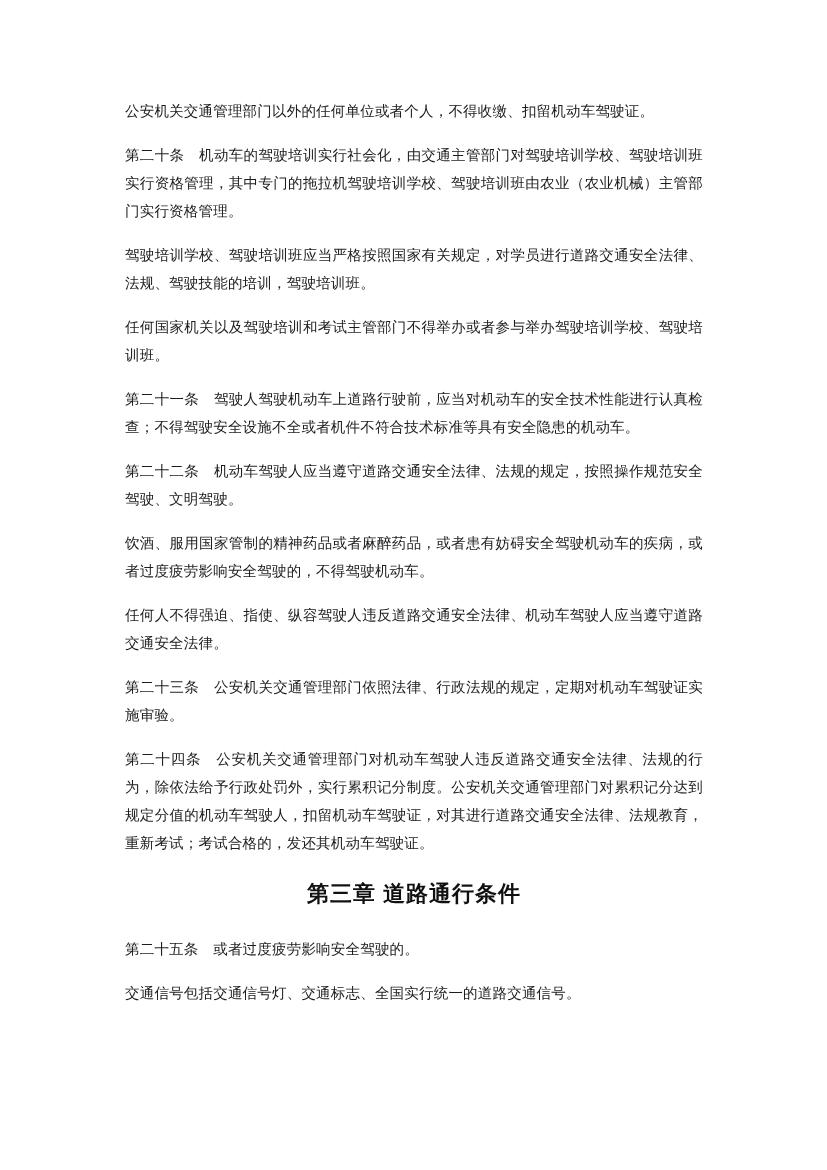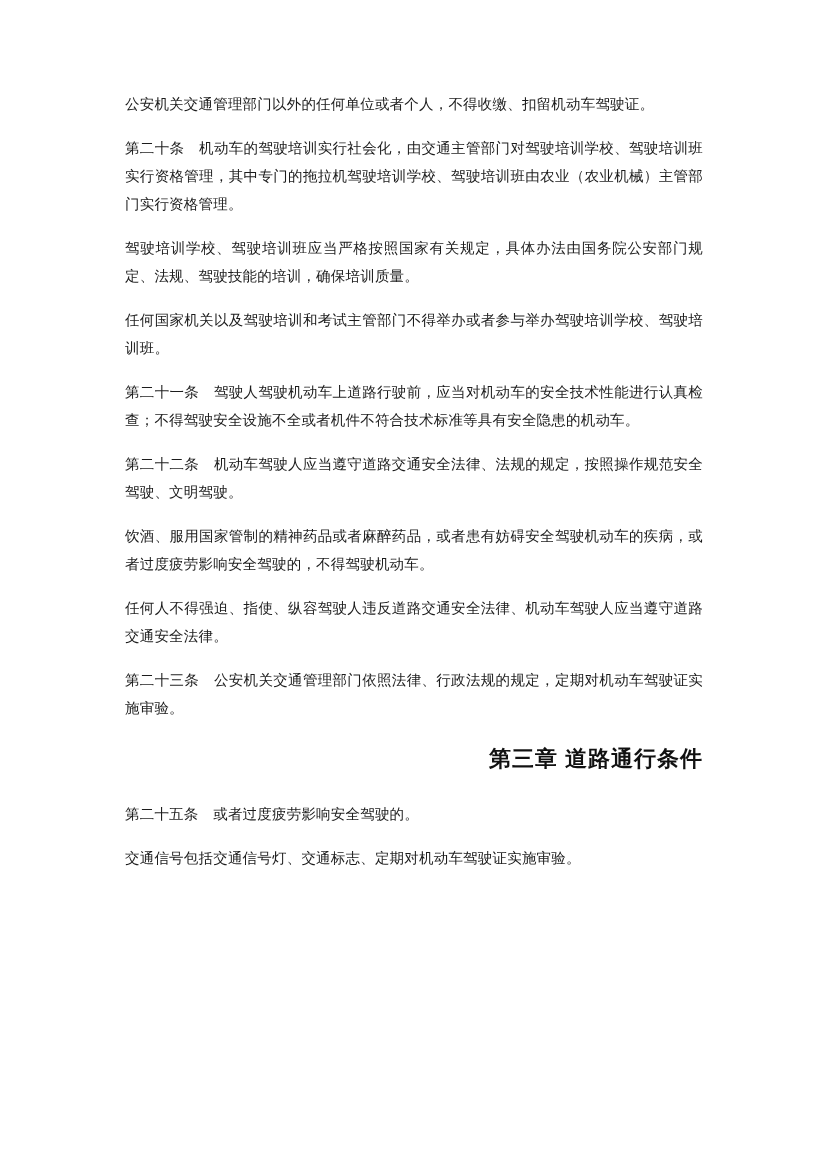--- a/index.html
+++ b/index.html
@@ -14,57 +14,58 @@
     height: 1170px;
     background: #ffffff;
     overflow: hidden;
     margin: 0 auto;
     font-family: "Liberation Serif", "DejaVu Serif", serif;
   }
 
   .document-body {
     position: absolute;
     left: 125px;
-    top: 90px;
+    top: 97px;
     width: 578px;
     color: #1c1c1c;
   }
 
   .body-paragraph {
     font-size: 14.5px;
     line-height: 28px;
     margin: 0 0 16px 0;
     text-align: justify;
     text-justify: inter-ideograph;
     letter-spacing: 0.2px;
     color: #1c1c1c;
   }
 
   .chapter-heading {
     font-family: "Liberation Sans", "DejaVu Sans", sans-serif;
     font-size: 22px;
     font-weight: 700;
-    text-align: right;
+    text-align: center;
     color: #111111;
     margin: 22px 0 26px 0;
     line-height: 30px;
     letter-spacing: 1px;
   }
 </style>
 </head>
 <body>
 
 <div class="page">
   <div class="document-body">
       <p class="body-paragraph">公安机关交通管理部门以外的任何单位或者个人，不得收缴、扣留机动车驾驶证。</p>
       <p class="body-paragraph">第二十条　机动车的驾驶培训实行社会化，由交通主管部门对驾驶培训学校、驾驶培训班实行资格管理，其中专门的拖拉机驾驶培训学校、驾驶培训班由农业（农业机械）主管部门实行资格管理。</p>
-      <p class="body-paragraph">驾驶培训学校、驾驶培训班应当严格按照国家有关规定，具体办法由国务院公安部门规定、法规、驾驶技能的培训，确保培训质量。</p>
+      <p class="body-paragraph">驾驶培训学校、驾驶培训班应当严格按照国家有关规定，对学员进行道路交通安全法律、法规、驾驶技能的培训，驾驶培训班。</p>
       <p class="body-paragraph">任何国家机关以及驾驶培训和考试主管部门不得举办或者参与举办驾驶培训学校、驾驶培训班。</p>
       <p class="body-paragraph">第二十一条　驾驶人驾驶机动车上道路行驶前，应当对机动车的安全技术性能进行认真检查；不得驾驶安全设施不全或者机件不符合技术标准等具有安全隐患的机动车。</p>
       <p class="body-paragraph">第二十二条　机动车驾驶人应当遵守道路交通安全法律、法规的规定，按照操作规范安全驾驶、文明驾驶。</p>
       <p class="body-paragraph">饮酒、服用国家管制的精神药品或者麻醉药品，或者患有妨碍安全驾驶机动车的疾病，或者过度疲劳影响安全驾驶的，不得驾驶机动车。</p>
       <p class="body-paragraph">任何人不得强迫、指使、纵容驾驶人违反道路交通安全法律、机动车驾驶人应当遵守道路交通安全法律。</p>
       <p class="body-paragraph">第二十三条　公安机关交通管理部门依照法律、行政法规的规定，定期对机动车驾驶证实施审验。</p>
+      <p class="body-paragraph">第二十四条　公安机关交通管理部门对机动车驾驶人违反道路交通安全法律、法规的行为，除依法给予行政处罚外，实行累积记分制度。公安机关交通管理部门对累积记分达到规定分值的机动车驾驶人，扣留机动车驾驶证，对其进行道路交通安全法律、法规教育，重新考试；考试合格的，发还其机动车驾驶证。</p>
       <h2 class="chapter-heading">第三章 道路通行条件</h2>
       <p class="body-paragraph">第二十五条　或者过度疲劳影响安全驾驶的。</p>
-      <p class="body-paragraph">交通信号包括交通信号灯、交通标志、定期对机动车驾驶证实施审验。</p>
+      <p class="body-paragraph">交通信号包括交通信号灯、交通标志、全国实行统一的道路交通信号。</p>
     </div>
 </div>
 
 </body></html>

